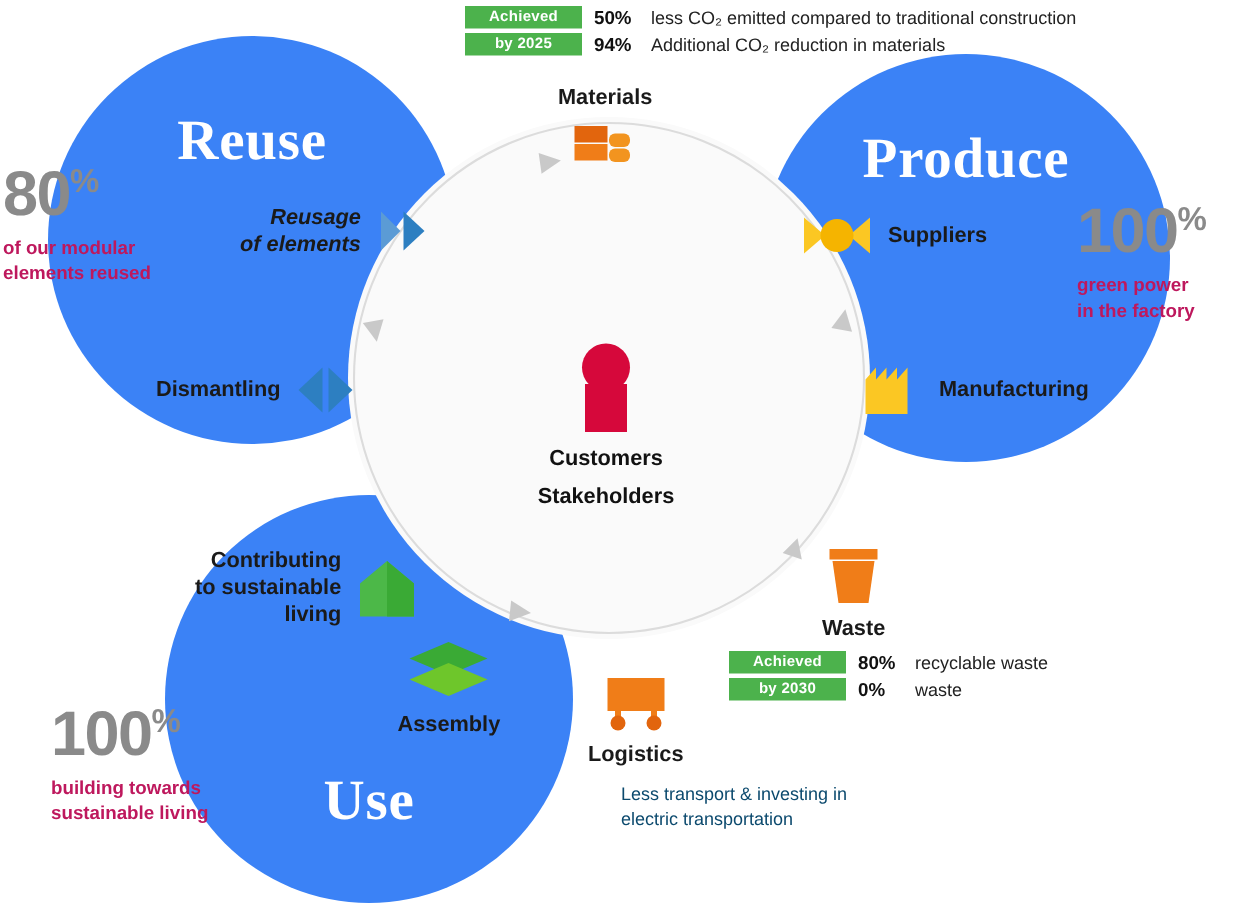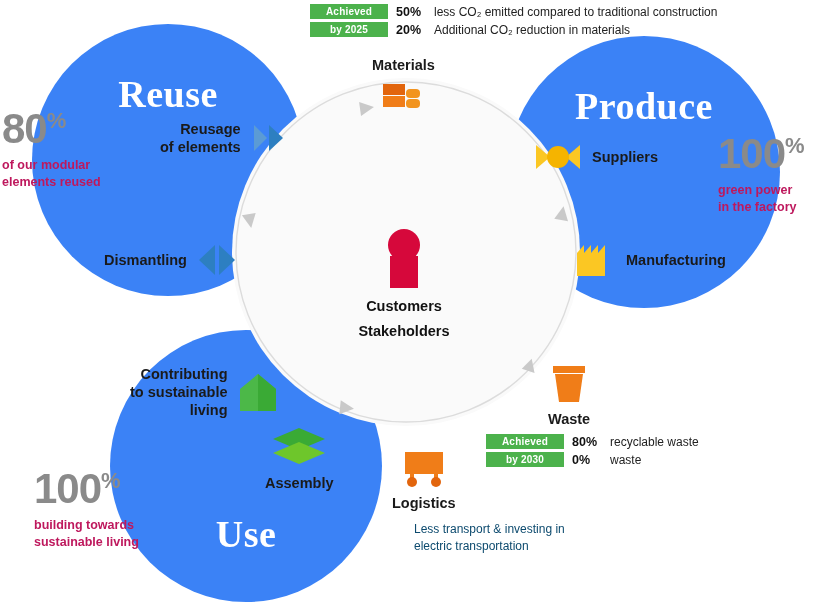--- a/index.html
+++ b/index.html
@@ -292,21 +292,21 @@
   <div class="node label-left" style="left:104px; top:242px;">
     <span class="node-label">Dismantling</span>
     <span class="icon-box" style="width:40px;height:36px;">
       <svg width="40" height="36" viewBox="0 0 40 36">
         <polygon points="18,3 18,33 2,18" fill="#2d7fc1"></polygon>
         <polygon points="22,3 38,18 22,33" fill="#2d7fc1"></polygon>
       </svg>
     </span>
   </div>
 
-  <div class="node label-left" style="left:160px; top:120px;">
+  <div class="node label-left" style="left:160px; top:136px;font-style:italic;">
     <span class="node-label">Reusage
 of elements</span>
     <span class="icon-box" style="width:36px;height:34px;">
       <svg width="36" height="34" viewBox="0 0 36 34">
         <polygon points="3,4 16,17 3,30" fill="#5b9bd5"></polygon>
         <polygon points="18,4 32,17 18,30" fill="#2d7fc1"></polygon>
       </svg>
     </span>
   </div>
 
@@ -329,21 +329,21 @@
   </div>
 
   <div class="callout" style="left:310px; top:4px;">
     <div class="callout-row">
       <span class="badge">Achieved</span>
       <span class="callout-value">50%</span>
       <span class="callout-text">less CO₂ emitted compared to traditional construction</span>
     </div>
     <div class="callout-row">
       <span class="badge">by 2025</span>
-      <span class="callout-value">20%</span>
+      <span class="callout-value">94%</span>
       <span class="callout-text">Additional CO₂ reduction in materials</span>
     </div>
   </div>
 
   <div class="callout" style="left:486px; top:434px;">
     <div class="callout-row">
       <span class="badge">Achieved</span>
       <span class="callout-value">80%</span>
       <span class="callout-text">recyclable waste</span>
     </div>

